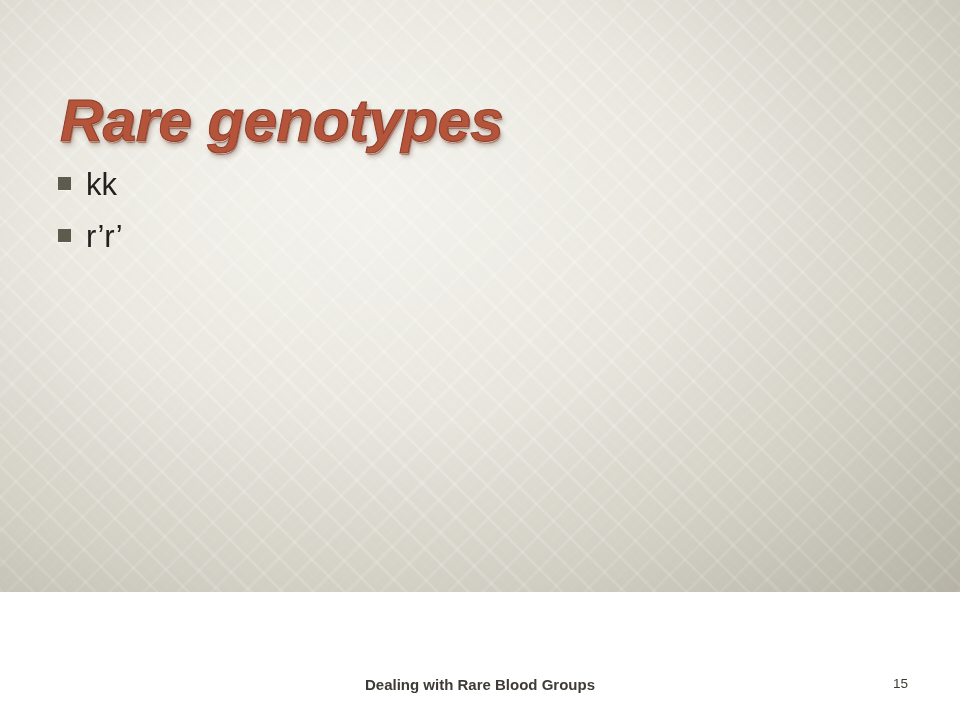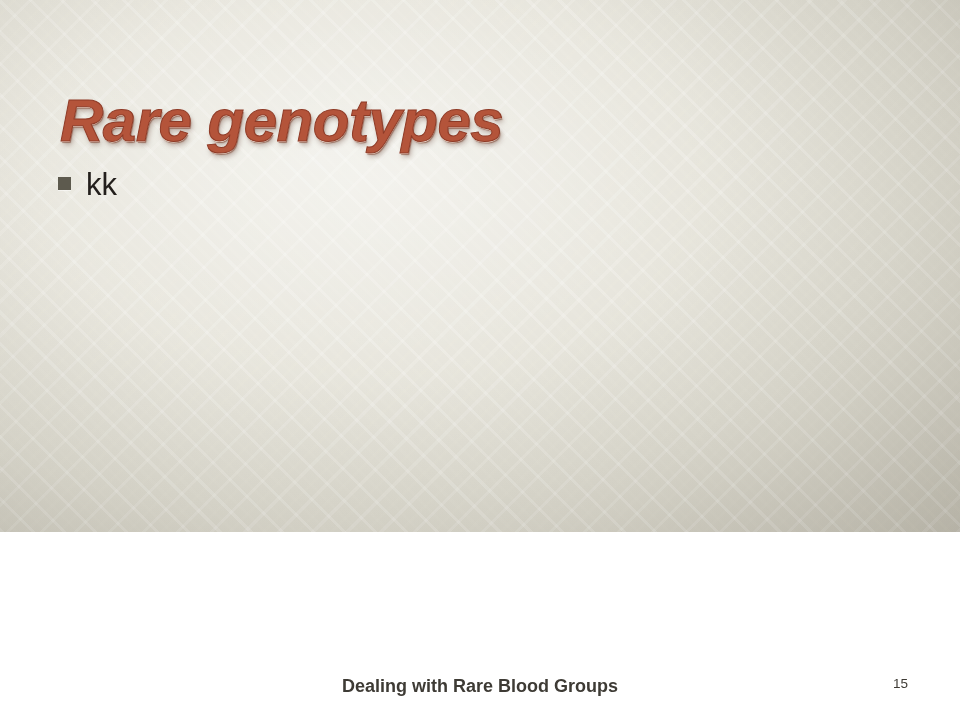--- a/index.html
+++ b/index.html
@@ -9,21 +9,21 @@
   body {
     width: 960px;
     height: 720px;
     overflow: hidden;
     font-family: "Liberation Sans", sans-serif;
   }
 
   #slide {
     position: relative;
     width: 960px;
-    height: 532px;
+    height: 592px;
     box-sizing: border-box;
     background-color: #e0ded4;
     background-image:
       
       repeating-linear-gradient(45deg,
         rgba(255,255,255,0.40) 0px,
         rgba(255,255,255,0.40) 3px,
         rgba(0,0,0,0.00) 3px,
         rgba(0,0,0,0.00) 10px,
         rgba(180,175,160,0.18) 10px,
@@ -109,21 +109,21 @@
     line-height: 34px;
     white-space: nowrap;
   }
 
   #footer-title {
     position: absolute;
     left: 0;
     right: 0;
     top: 676px;
     text-align: center;
-    font-size: 18px;
+    font-size: 15px;
     font-weight: bold;
     color: #3e3b35;
   }
 
   #slide-number {
     position: absolute;
     right: 52px;
     top: 676px;
     font-size: 13.5px;
     font-weight: normal;
@@ -139,20 +139,24 @@
 
   <h1 id="title">Rare genotypes</h1>
 
   <div id="bullets">
 
     <div class="bullet-row">
       <span class="bullet-marker"></span>
       <span class="bullet-text">kk</span>
     </div>
 
+    <div class="bullet-row">
+      <span class="bullet-marker"></span>
+      <span class="bullet-text">r’r’</span>
+    </div>
 
 
 
   </div>
 
   <div id="footer-title">Dealing with Rare Blood Groups</div>
 
   <div id="slide-number">15</div>
 
 </div>

